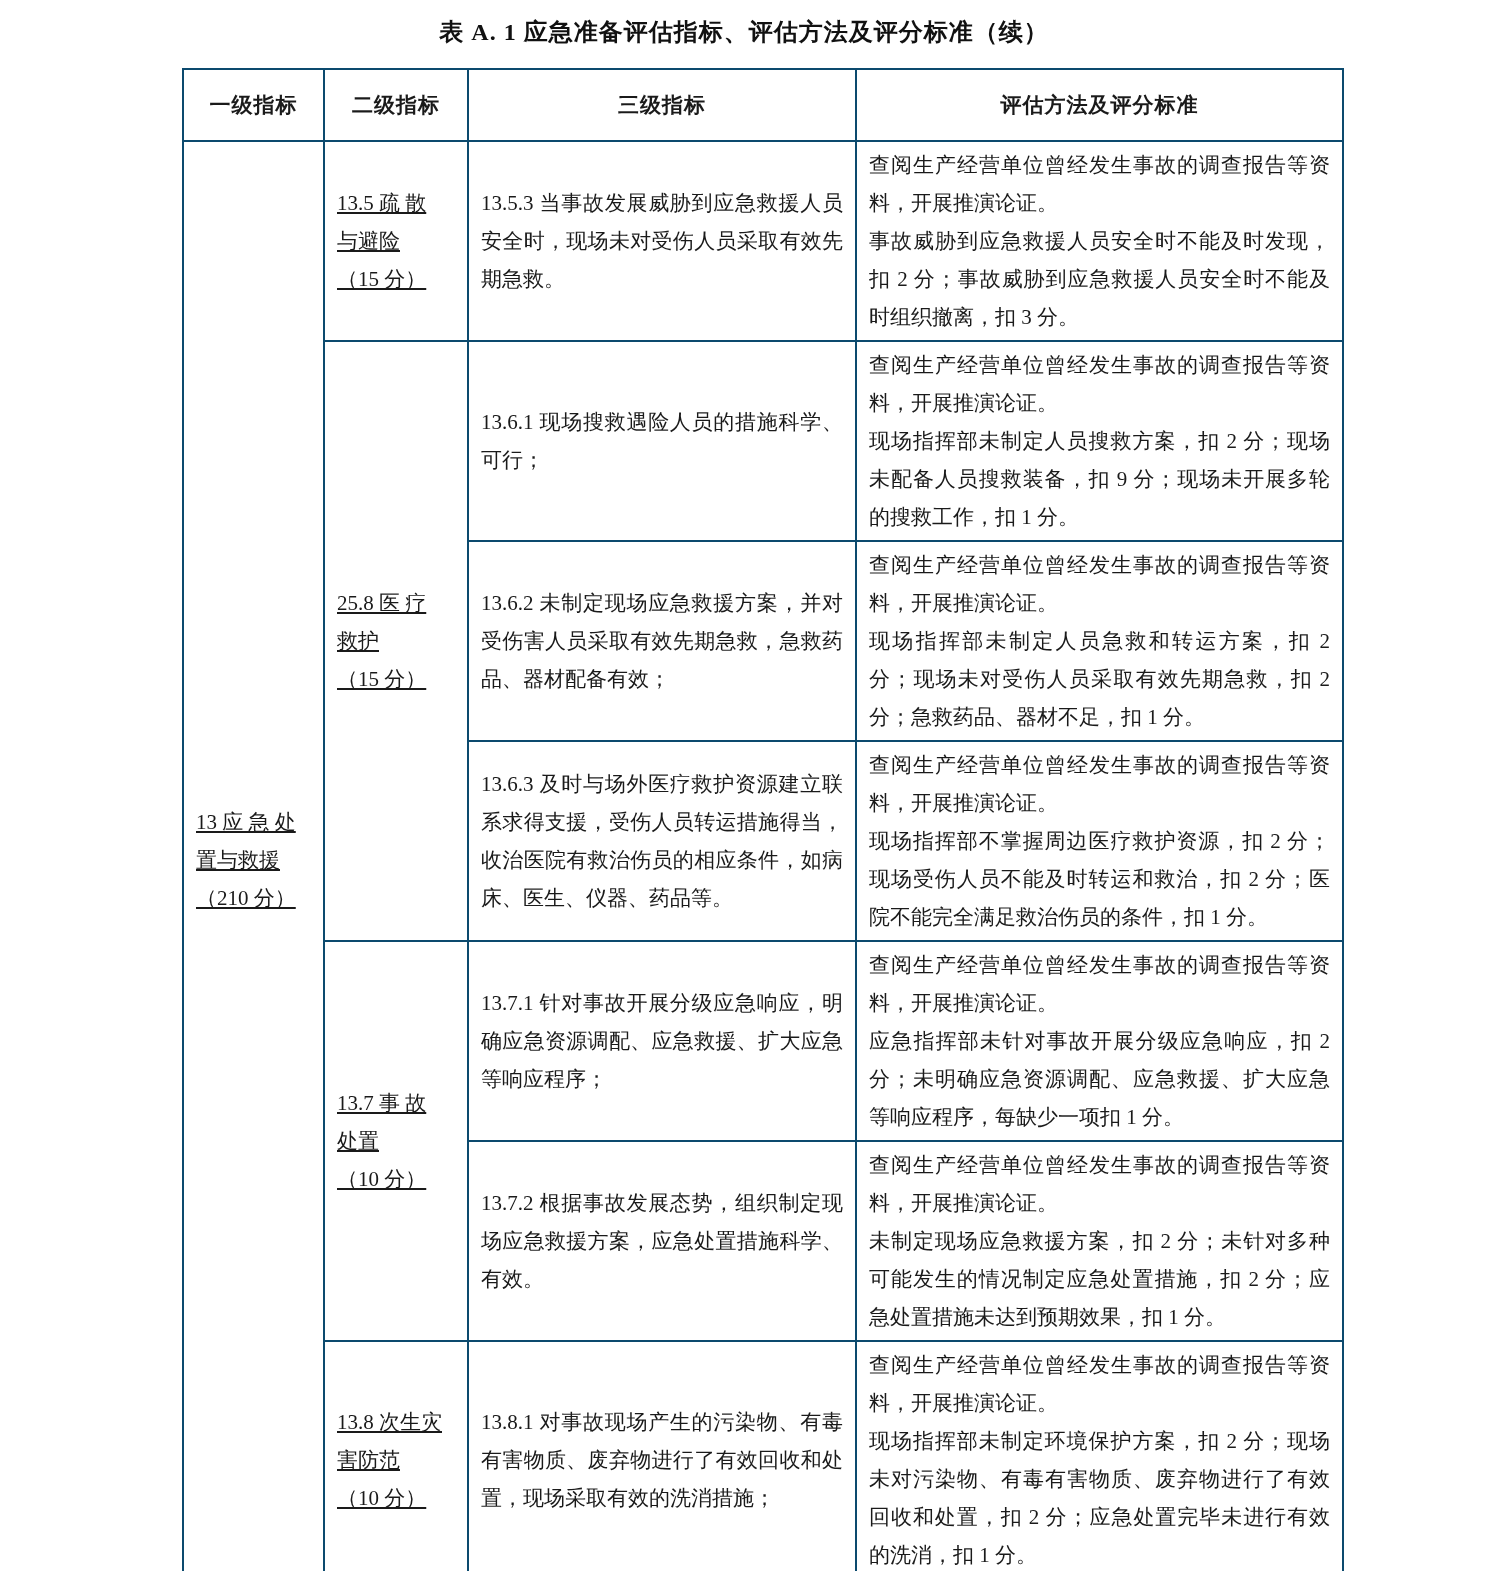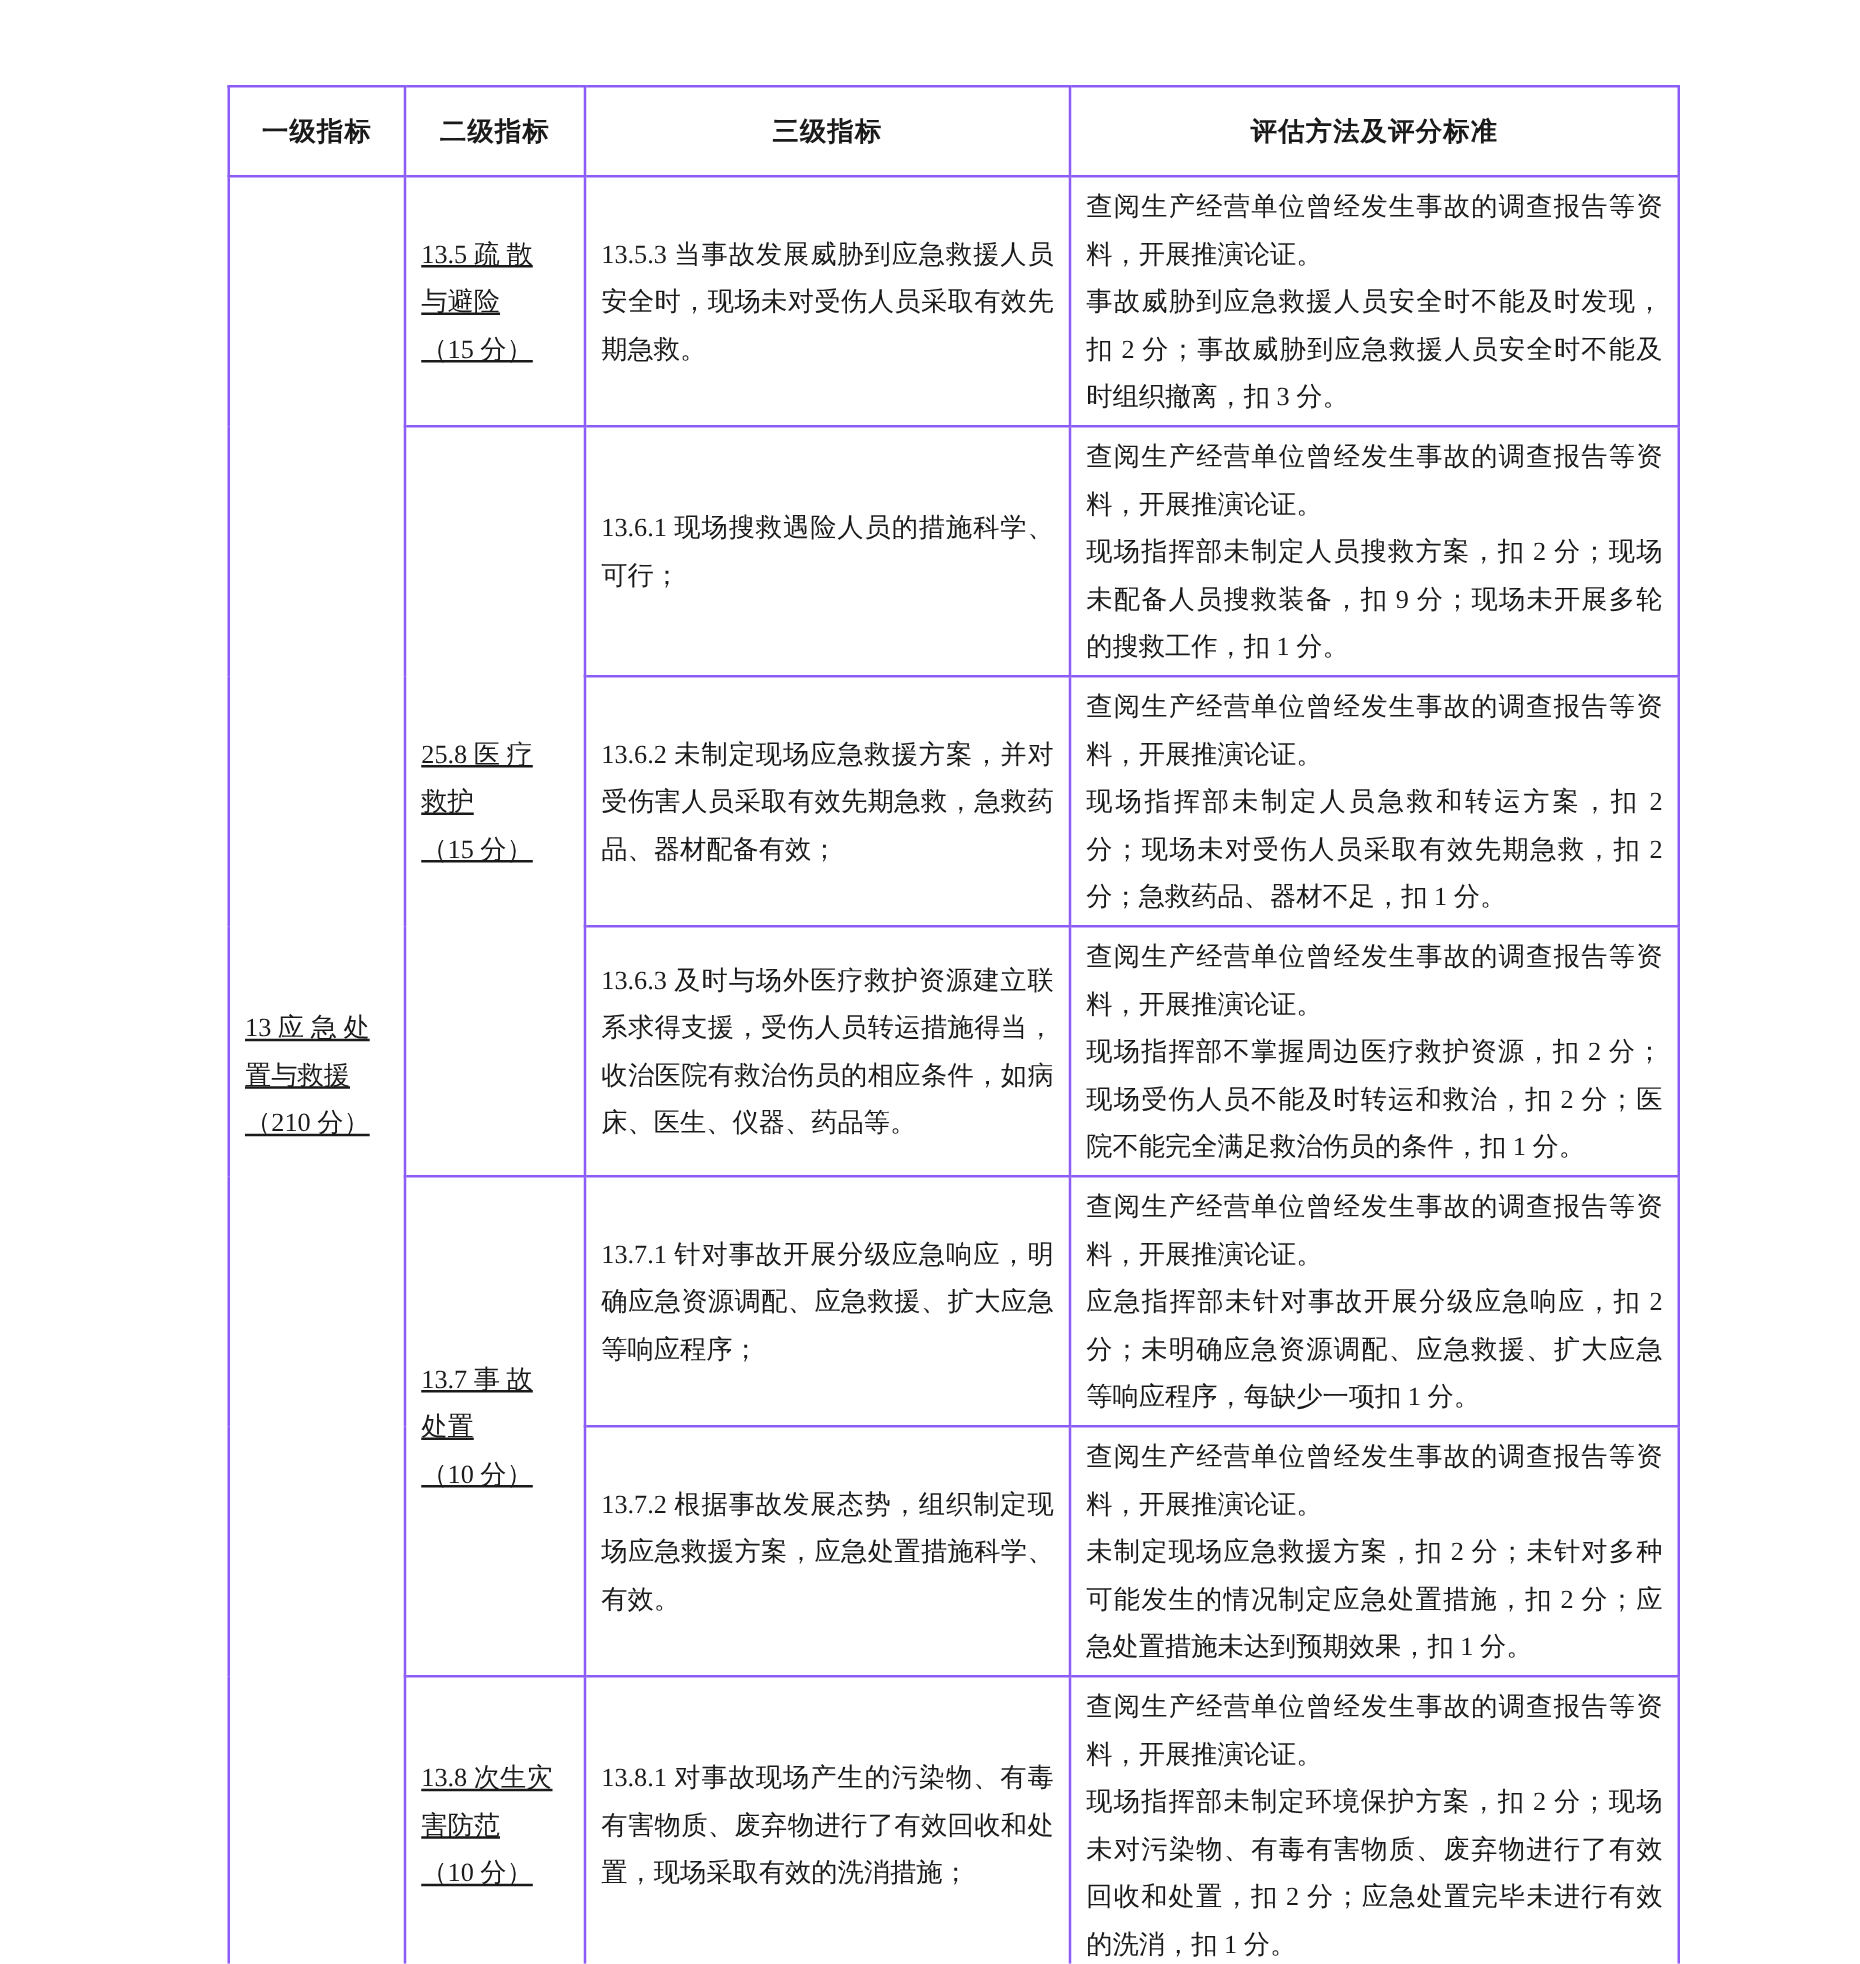--- a/index.html
+++ b/index.html
@@ -29,21 +29,21 @@
   }
   table.eval-table {
     position: absolute;
     left: 182px;
     top: 68px;
     width: 1160px;
     border-collapse: collapse;
     table-layout: fixed;
   }
   table.eval-table td, table.eval-table th {
-    border: 2px solid #8b5cf6;
+    border: 2px solid #0c4a6e;
     vertical-align: middle;
     padding: 4px 12px;
     box-sizing: border-box;
     font-size: 21px;
     line-height: 38px;
   }
   th.hdr {
     font-weight: bold;
     text-align: center;
     font-size: 21px;
@@ -106,20 +106,21 @@
   .watermark .wm-icon {
     flex: 0 0 auto;
     margin-right: 4px;
   }
 </style>
 </head>
 <body>
 
 <div class="page">
 
+  <div class="doc-title">表 A. 1  应急准备评估指标、评估方法及评分标准（续）</div>
 
   <table class="eval-table">
     <colgroup>
       <col class="c1">
         <col class="c2">
         <col class="c3">
         <col class="c4">
     </colgroup>
     <thead>
       <tr>

